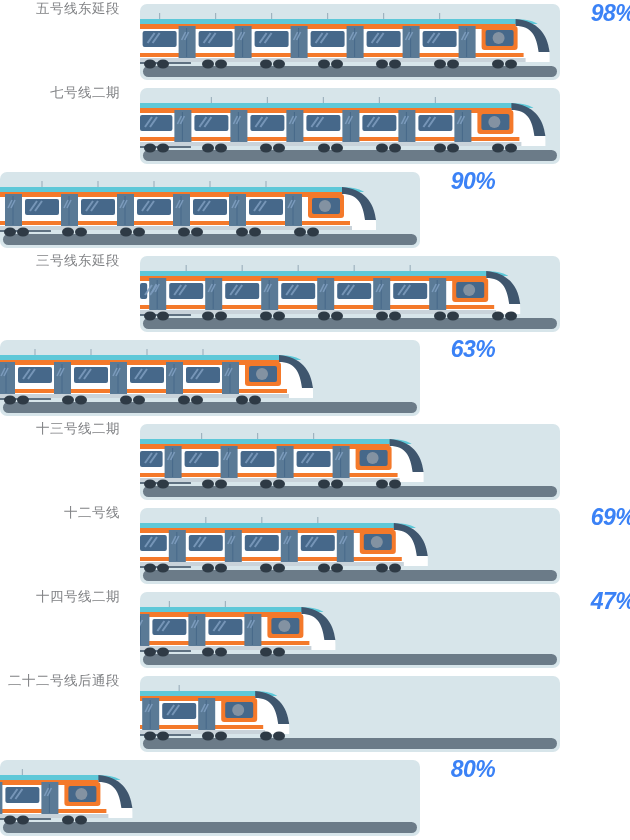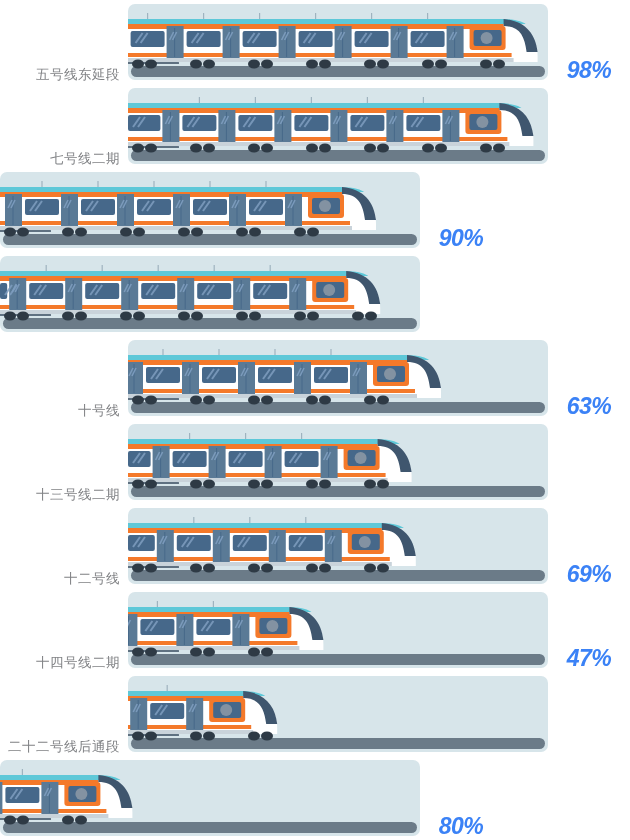--- a/index.html
+++ b/index.html
@@ -11,21 +11,22 @@
   }
   #chart{
     position:relative;
     width:630px;height:840px;
   }
   .row{
     position:relative;
     width:630px;
     height:84px;
     display:flex;
-    align-items:flex-end;
+    align-items:flex-start;
+    gap:12px;
   }
   .label-cell{
     width:128px;
     flex:0 0 128px;
     text-align:right;
     padding-right:8px;
     box-sizing:border-box;
     font-size:13.5px;
     color:#808285;
     letter-spacing:.5px;
@@ -410,20 +411,21 @@
             <ellipse cx="242" cy="56" rx="6" ry="4.5" fill="#2e3a45"></ellipse>
             <ellipse cx="255" cy="56" rx="6" ry="4.5" fill="#2e3a45"></ellipse>
             <ellipse cx="300" cy="56" rx="6" ry="4.5" fill="#2e3a45"></ellipse>
             <ellipse cx="313" cy="56" rx="6" ry="4.5" fill="#2e3a45"></ellipse>
           </svg>
         </div>
       </div>
       <div class="pct-cell">90%</div>
     </div>
     <div class="row">
+      <div class="label-cell">三号线东延段</div>
       <div class="track-cell">
         <div class="panel"></div>
         <div class="rail"></div>
         <div class="train-wrap">
           <svg width="382.2" height="70" viewBox="0 0 382.2 70" xmlns="http://www.w3.org/2000/svg">
             <path d="M -7 56 A 29 44 0 0 1 51 56 Z" fill="#5f7181"></path>
             <path d="M 0 16
                  L 346.2 16
                  C 366.2 16 380.2 28 380.2 48
                  L 380.2 54 L 0 54 Z" fill="#ffffff"></path>
@@ -524,21 +526,20 @@
             <ellipse cx="255" cy="56" rx="6" ry="4.5" fill="#2e3a45"></ellipse>
             <ellipse cx="300" cy="56" rx="6" ry="4.5" fill="#2e3a45"></ellipse>
             <ellipse cx="313" cy="56" rx="6" ry="4.5" fill="#2e3a45"></ellipse>
             <ellipse cx="358" cy="56" rx="6" ry="4.5" fill="#2e3a45"></ellipse>
             <ellipse cx="371" cy="56" rx="6" ry="4.5" fill="#2e3a45"></ellipse>
           </svg>
         </div>
       </div>
     </div>
     <div class="row">
-      <div class="label-cell">十号线</div>
       <div class="track-cell">
         <div class="panel"></div>
         <div class="rail"></div>
         <div class="train-wrap">
           <svg width="315" height="70" viewBox="0 0 315 70" xmlns="http://www.w3.org/2000/svg">
             <path d="M -7 56 A 29 44 0 0 1 51 56 Z" fill="#5f7181"></path>
             <path d="M 0 16
                  L 279 16
                  C 299 16 313 28 313 48
                  L 313 54 L 0 54 Z" fill="#ffffff"></path>

